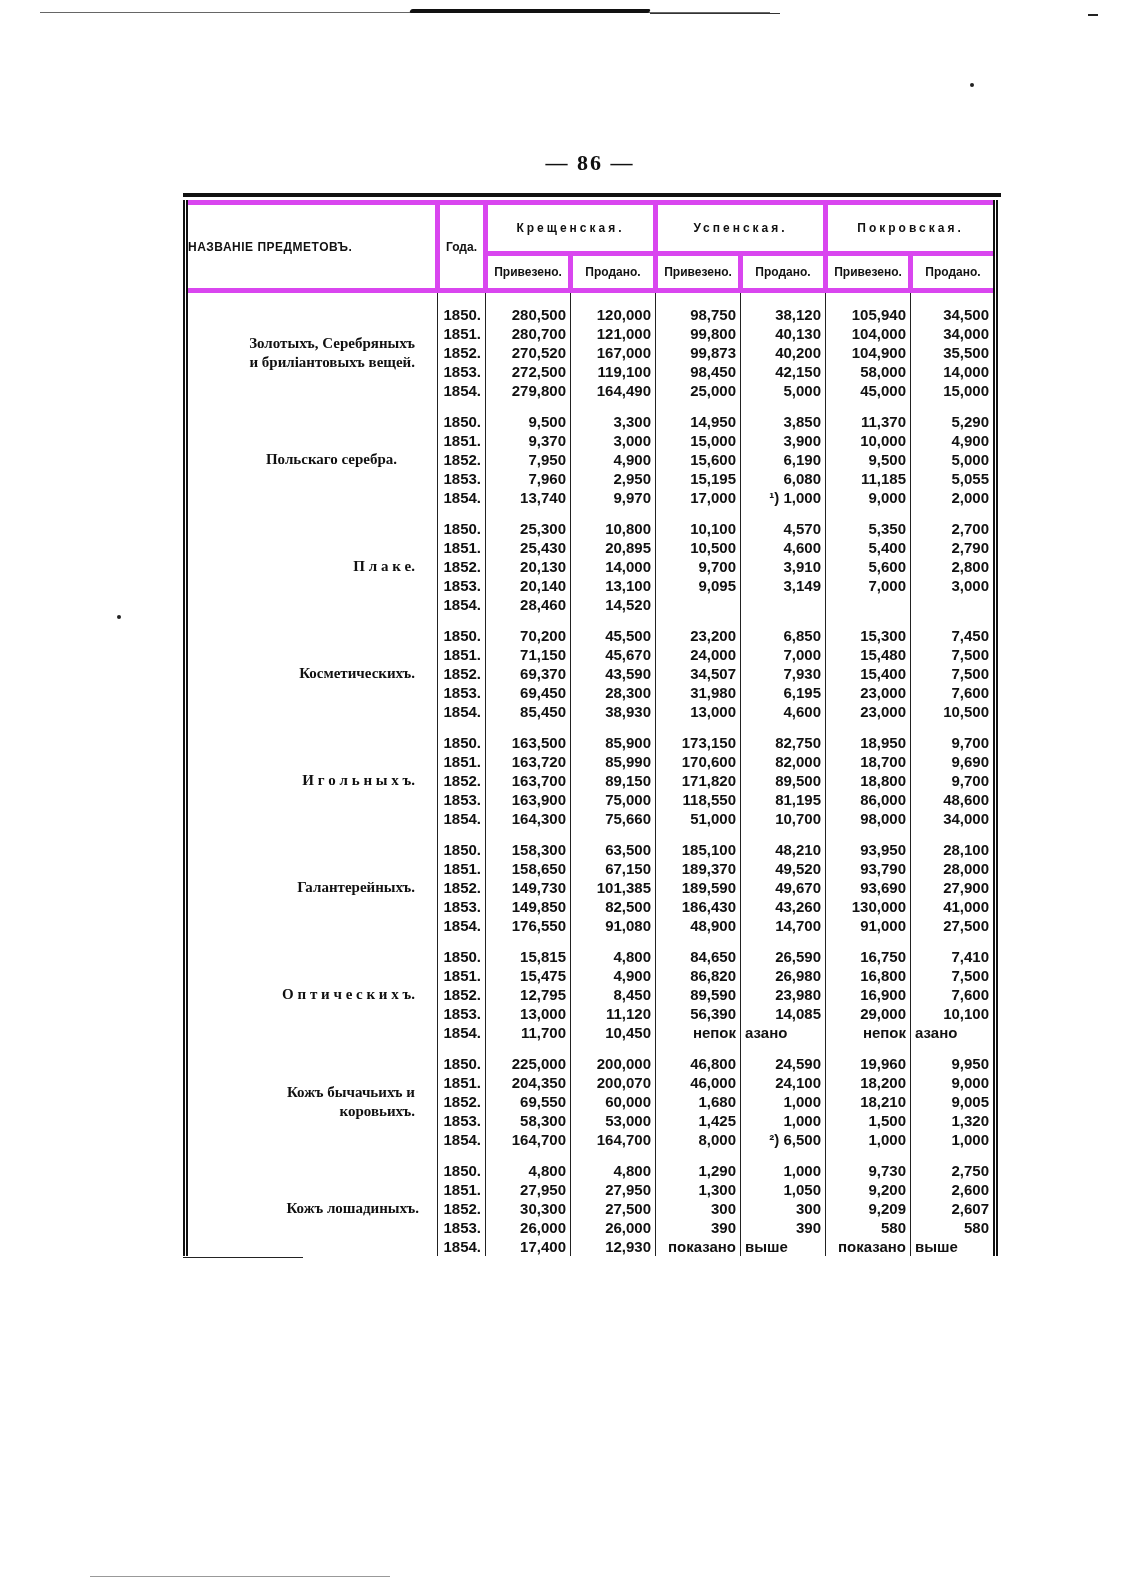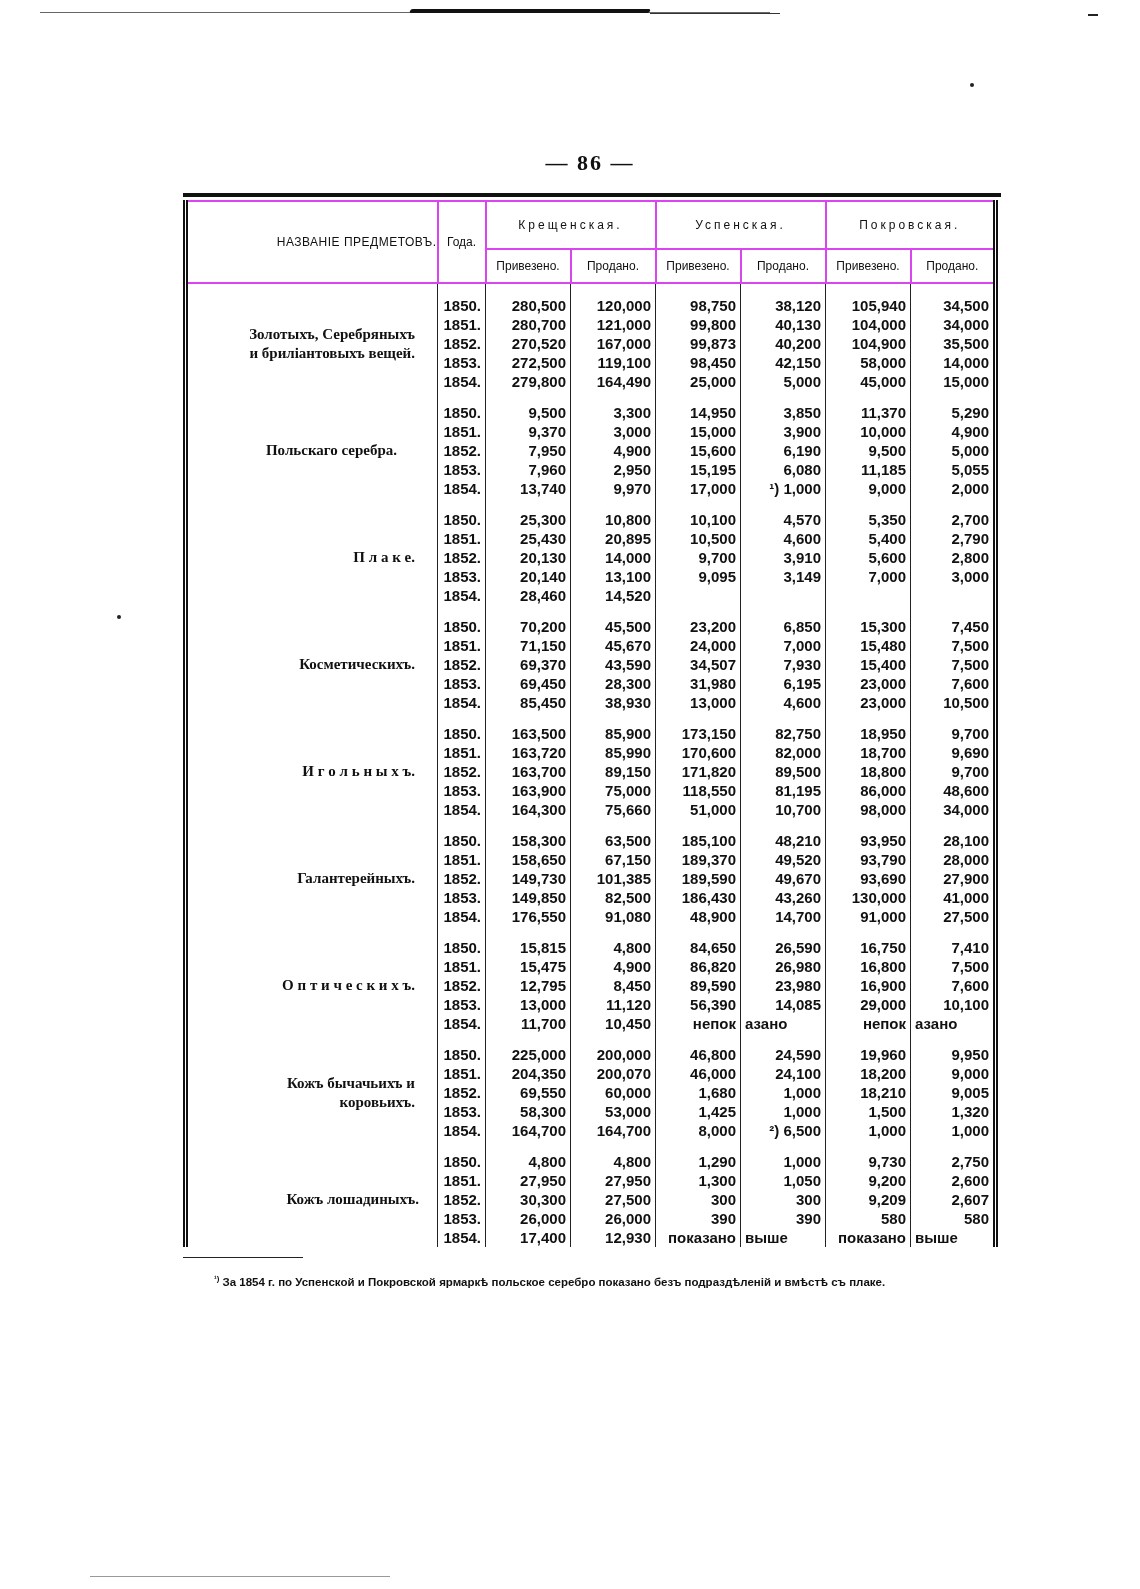--- a/index.html
+++ b/index.html
@@ -14,30 +14,30 @@
   .dot { position:absolute; width:4px; height:4px; background:#222; border-radius:50%; }
 
   .page-number { position:absolute; left:0; width:1180px; top:150px; text-align:center;
                  font-size:22px; font-weight:bold; letter-spacing:2px; }
 
   .tbl-wrap { position:absolute; left:183px; top:193px; width:818px; }
   .tbl-topline { height:4px; background:#111; margin-bottom:3px; }
   table.data { border-collapse:collapse; width:814px; table-layout:fixed;
                border-left:5px double #111; border-right:5px double #111;
                font-family:"Liberation Sans Narrow","Liberation Sans", sans-serif; }
-  table.data th { font-weight:normal; font-size:12px; border:2px solid #d946ef; padding:0; }
+  table.data th { font-weight:bold; font-size:12px; border:5px solid #d946ef; padding:0; }
   table.data td { font-size:15px; font-weight:bold; padding:0 4px; border-left:1px solid #222;
                   border-right:1px solid #222; text-align:right; line-height:19px; height:19px;
                   font-stretch:condensed; }
   .col-name { width:252px; }
   .col-year { width:48px; }
   .col-v { width:85px; }
   th.fair { height:46px; letter-spacing:3px; font-size:12px; }
   th.sub { height:32px; font-size:11px; }
-  th.name-h { text-align:right; font-size:12px; letter-spacing:0.5px; }
+  th.name-h { text-align:left; font-size:12px; letter-spacing:0.5px; }
   td.name { text-align:center; font-weight:normal; font-family:"Liberation Serif", serif;
             font-size:15px; vertical-align:middle; border-right:1px solid #222; }
   td.year { text-align:left; padding-left:10px; }
   tr.spacer td { height:12px; line-height:12px; }
 
   .fn-rule { position:absolute; left:183px; top:1257px; width:120px; height:1px; background:#222; }
   .footnotes { position:absolute; left:214px; top:1270px; font-family:"Liberation Sans", sans-serif;
                font-weight:bold; font-size:11.5px; line-height:18px; }
   .footnotes sup { font-size:8px; }
 </style>
@@ -590,14 +590,13 @@
           <td style="text-align: left;">выше</td>
           <td>показано</td>
           <td style="text-align: left;">выше</td>
         </tr>
       </tbody>
   </table>
 </div>
 
 <div class="fn-rule"></div>
 <div class="footnotes">
-  <div><sup>¹)</sup> <span>За 1854 г. по Успенской и Покровской ярмаркѣ польское серебро показано безъ подраздѣленій и вмѣстѣ съ плаке.</span></div>
 </div>
 
 </body></html>

